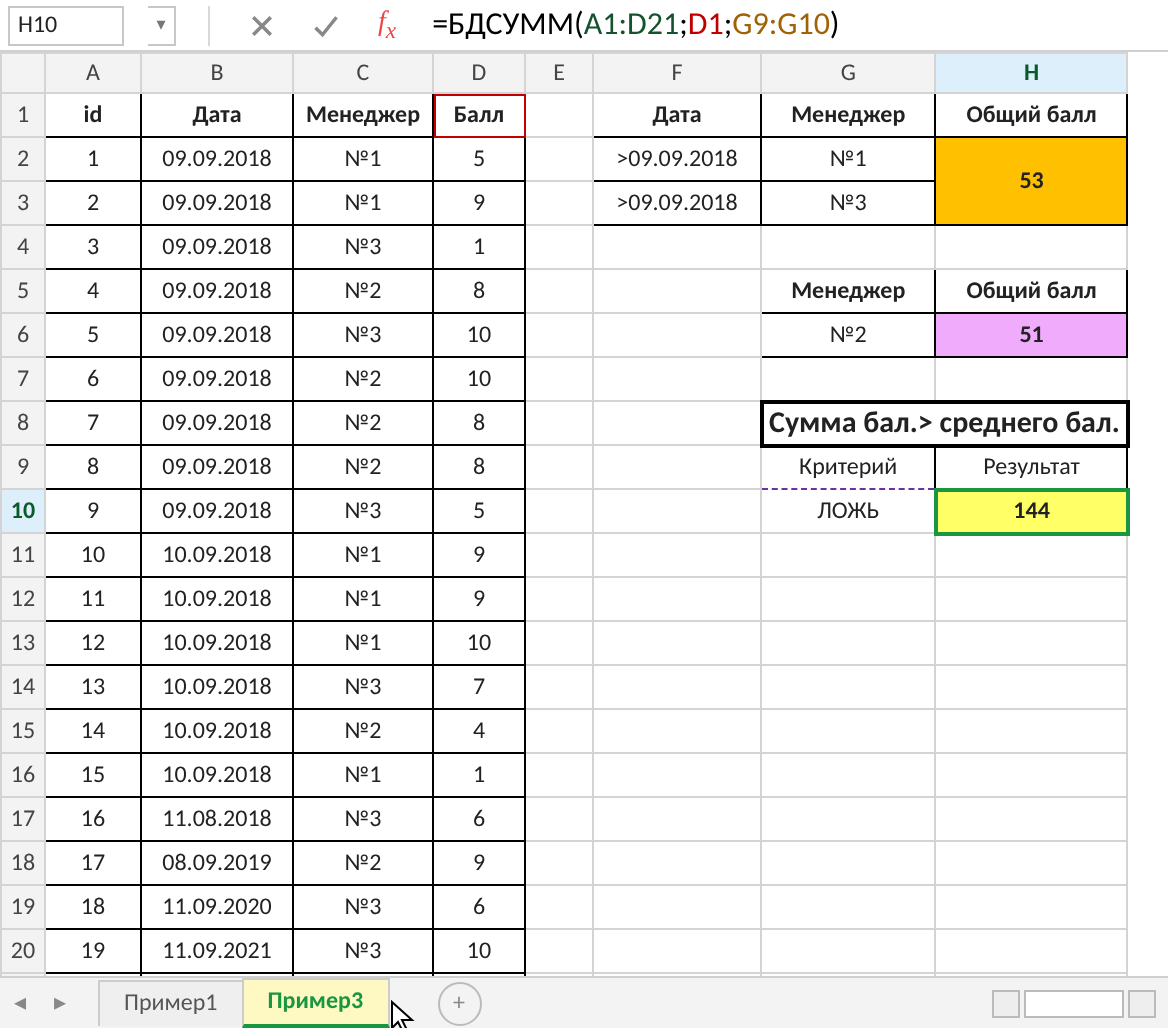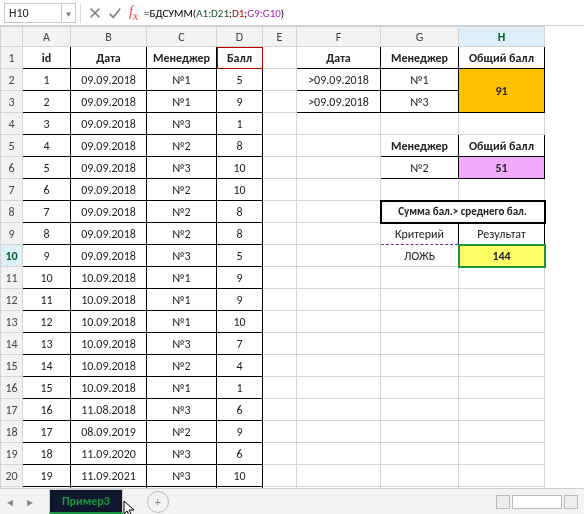--- a/index.html
+++ b/index.html
@@ -1,28 +1,28 @@
 <!DOCTYPE html>
 <html><head>
 <meta charset="utf-8">
 <style>
   html,body{margin:0;padding:0;font-family:Calibri,Arial,sans-serif;font-size:12px;color:#222;background:#fff;width:584px;height:514px;overflow:hidden}
   *{box-sizing:border-box}
-  .fbar{display:flex;align-items:flex-end;height:26px;border-bottom:1px solid #d0d0d0;background:#fff;gap:0;padding:2px 4px}
+  .fbar{display:flex;align-items:center;height:26px;border-bottom:1px solid #d0d0d0;background:#fff;gap:12px;padding:2px 4px}
   .namebox{width:58px;height:20px;border:1px solid #c8c8c8;background:#fff;padding:0 4px;display:flex;align-items:center;font-size:12px}
   .dd{width:14px;height:20px;border:1px solid #c8c8c8;border-left:none;display:flex;align-items:center;justify-content:center;color:#777;font-size:9px}
   .vsep{width:1px;height:20px;background:#d8d8d8;margin:0 4px}
   .ibtn{width:20px;height:20px;display:flex;align-items:center;justify-content:center;color:#888}
   .ibtn svg{width:14px;height:14px}
   .fx{font-style:italic;font-family:'Times New Roman',serif;font-size:14px;color:#ef4444;padding:0 4px}
-  .formula{flex:1;height:20px;border:none;display:flex;align-items:center;font-size:11px;padding-left:2px}
+  .formula{flex:1;height:20px;border:none;display:flex;align-items:center;font-size:16px;padding-left:2px}
   .formula span.b{color:#000}
   .formula span.r1{color:#14532d}
   .formula span.r2{color:#c00000}
-  .formula span.r3{color:#a21caf}
+  .formula span.r3{color:#a16207}
   .grid{position:relative;height:462px;overflow:hidden}
   table{border-collapse:collapse;table-layout:fixed}
   th,td{border:1px solid #d4d4d4;height:22px;padding:0 3px;text-align:center;font-size:12px;white-space:nowrap;overflow:hidden;background:#fff}
   th{background:#f3f3f3;font-weight:normal;color:#444}
   th.colh{height:20px}
   th.rowh{width:22px;text-align:center}
   th.corner{width:22px;height:20px}
   th.sel{background:#ddeffb;color:#0a5a2a;font-weight:bold}
   .bord{border:1px solid #000}
   .bord-t{border-top:1px solid #000}
@@ -30,21 +30,21 @@
   .bord-r{border-right:1px solid #000}
   .hdr{font-weight:bold}
   .thick{border:2px solid #000}
   .orange{background:#ffc000}
   .green{background:#f0abfc}
   .yellow{background:#ffff66}
   .activecell{outline:2px solid #1a9641;outline-offset:-1px}
   .sheetbar{position:absolute;bottom:0;left:0;right:0;height:26px;background:#f3f3f3;border-top:1px solid #d0d0d0;display:flex;align-items:center;font-size:12px}
   .navbtn{width:20px;height:24px;display:flex;align-items:center;justify-content:center;color:#888}
   .tab{padding:4px 12px;border:1px solid #ccc;border-bottom:none;background:#efefef;margin-left:-1px;color:#555}
-  .tab.active{background:#0f172a;border-bottom:2px solid #1a9641;color:#1a9641;font-weight:bold}
+  .tab.active{background:#fef9c3;border-bottom:2px solid #1a9641;color:#1a9641;font-weight:bold}
   .plus{width:22px;height:22px;border:1px solid #bbb;border-radius:50%;display:flex;align-items:center;justify-content:center;margin-left:10px;color:#888}
   .sbar{flex:1;display:flex;justify-content:flex-end;align-items:center;padding-right:6px;gap:2px}
   .sbtn{width:14px;height:14px;border:1px solid #bbb;background:#eee}
 </style>
 </head>
 <body>
 
 <div class="fbar">
   <div class="namebox">H10</div>
   <div class="dd">▾</div>
@@ -109,21 +109,21 @@
 </tr>
 <tr>
           <th class="rowh">2</th>
   <td class="bord">1</td>
   <td class="bord">09.09.2018</td>
   <td class="bord">№1</td>
   <td class="bord">5</td>
   <td></td>
   <td class="bord">&gt;09.09.2018</td>
   <td class="bord">№1</td>
-  <td class="bord hdr orange bord-t bord-l bord-r" rowspan="2">91</td>
+  <td class="bord hdr orange bord-t bord-l bord-r" rowspan="2">53</td>
 </tr>
 <tr>
           <th class="rowh">3</th>
   <td class="bord">2</td>
   <td class="bord">09.09.2018</td>
   <td class="bord">№1</td>
   <td class="bord">9</td>
   <td></td>
   <td class="bord">&gt;09.09.2018</td>
   <td class="bord">№3</td>
@@ -173,21 +173,21 @@
           <td></td>
 </tr>
 <tr>
           <th class="rowh">8</th>
   <td class="bord">7</td>
           <td class="bord">09.09.2018</td>
           <td class="bord">№2</td>
           <td class="bord">8</td>
   <td></td>
           <td></td>
-  <td class="hdr thick" colspan="2" style="font-size:11px">Сумма бал.&gt; среднего бал.</td>
+  <td class="hdr thick" colspan="2" style="font-size:15px">Сумма бал.&gt; среднего бал.</td>
 </tr>
 <tr>
           <th class="rowh">9</th>
   <td class="bord">8</td>
           <td class="bord">09.09.2018</td>
           <td class="bord">№2</td>
           <td class="bord">8</td>
   <td></td>
           <td></td>
   <td class="bord" style="border:1px dashed #7030a0">Критерий</td>
@@ -326,20 +326,21 @@
           <td></td>
         </tr>
 </tbody>
     </table>
 </div>
 
 <div class="sheetbar">
   <div class="navbtn">◂</div>
   <div class="navbtn">▸</div>
   <div style="width:10px"></div>
+  <div class="tab">Пример1</div>
   <div class="tab active">Пример3</div>
   <div style="position:relative;width:14px">
     <svg width="14" height="18" style="position:absolute;top:-2px">
         <path d="M1 1 L1 14 L4 11 L7 17 L9 16 L6 10 L11 10 Z" fill="#fff" stroke="#000" stroke-width="1"></path>
       </svg>
   </div>
   <div class="plus">+</div>
   <div class="sbar">
     <div class="sbtn"></div>
     <div style="width:50px;height:14px;border:1px solid #bbb;background:#fff"></div>

